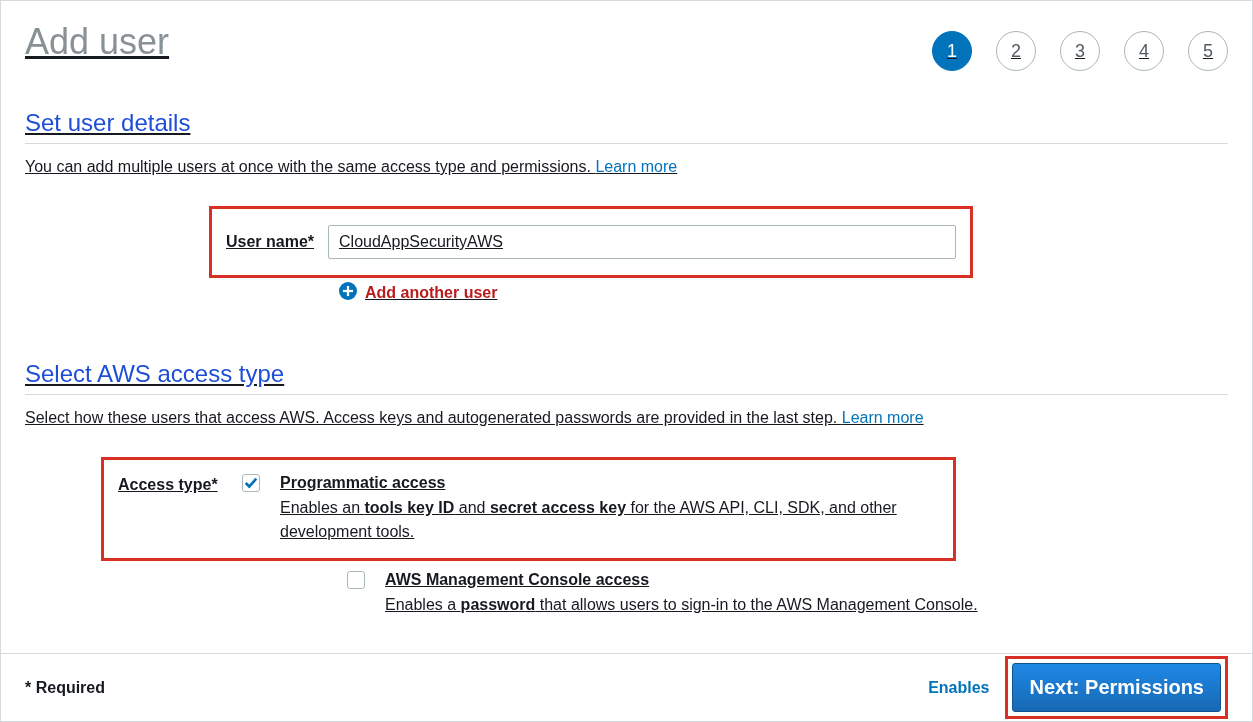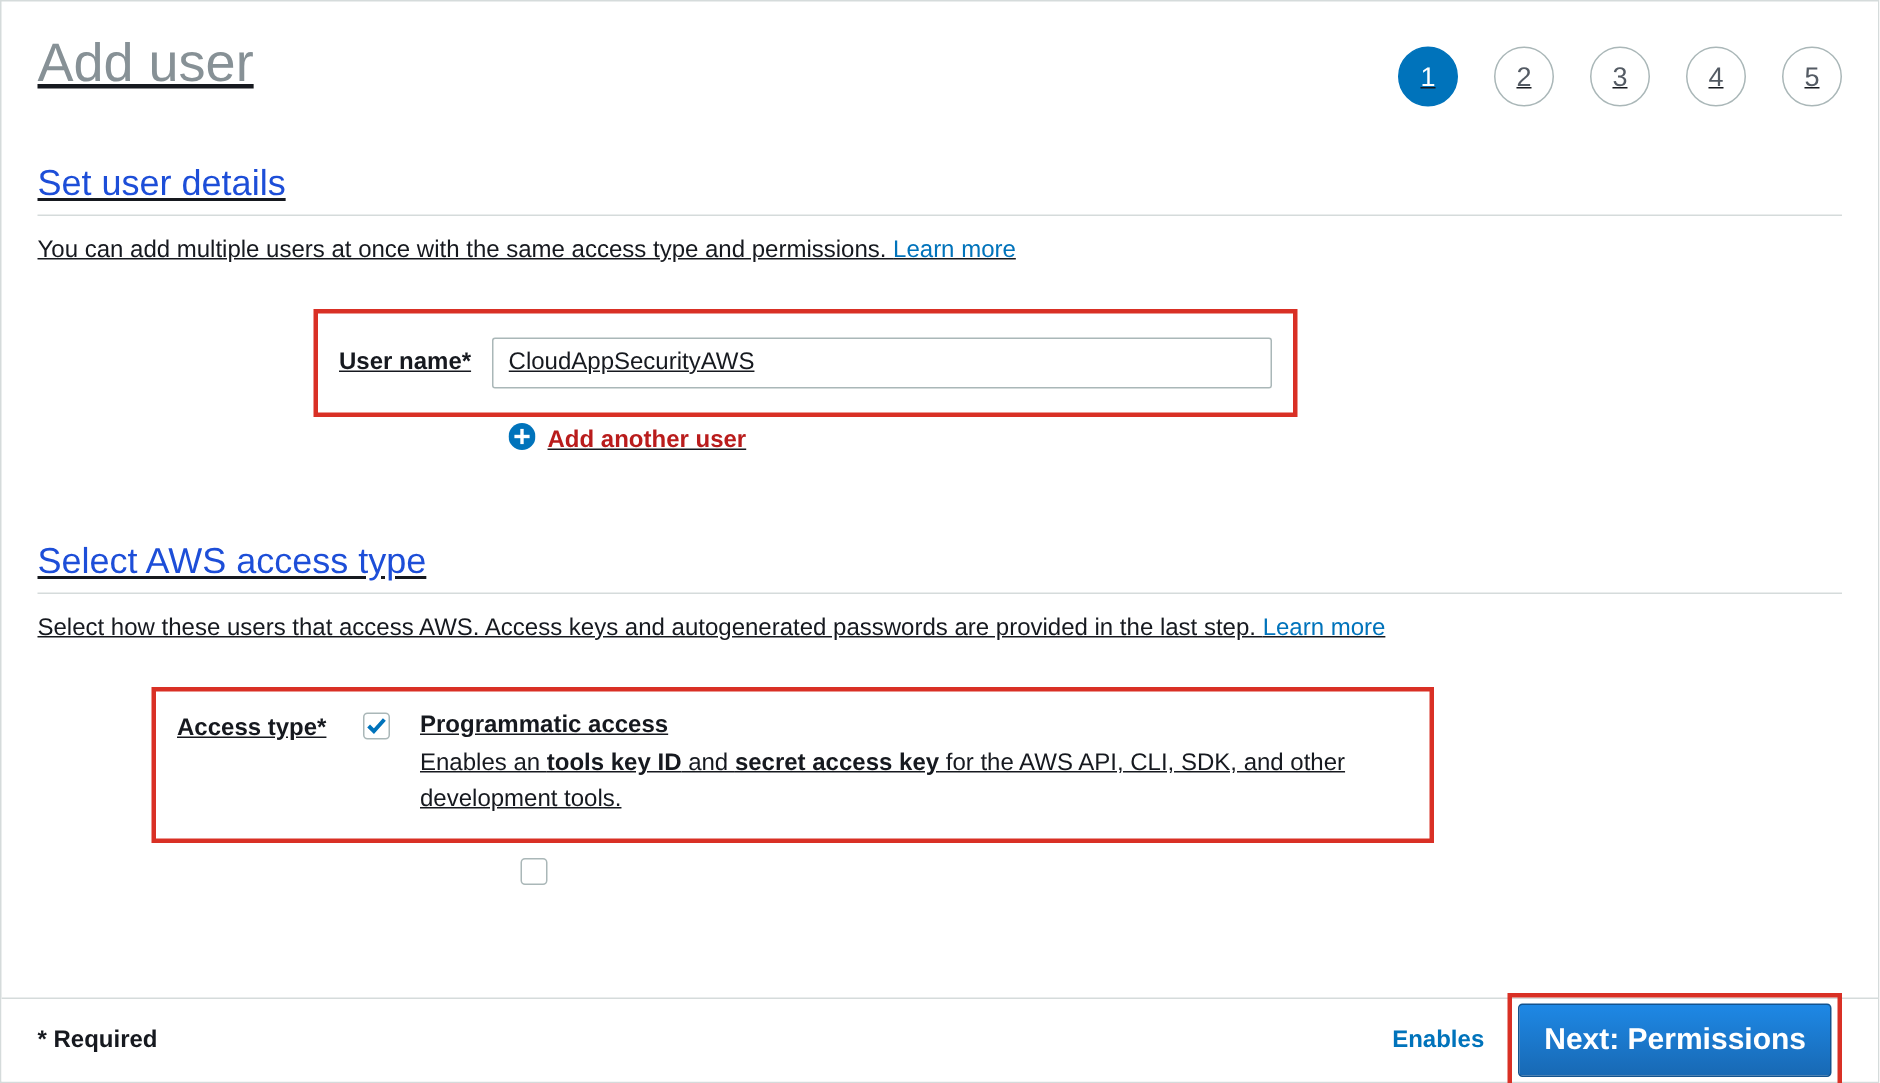--- a/index.html
+++ b/index.html
@@ -66,21 +66,21 @@
     margin-bottom: 30px;
   }
   .link {
     color: #0073bb;
     cursor: pointer;
   }
   .highlight-box {
     border: 3px solid #d93025;
     padding: 16px 14px;
     margin-left: 184px;
-    width: 656px;
+    width: 764px;
   }
   .form-row {
     display: flex;
     align-items: center;
     gap: 14px;
   }
   .form-label {
     font-weight: 700;
     font-size: 16px;
     flex-shrink: 0;
@@ -157,21 +157,21 @@
     align-items: flex-start;
     gap: 14px;
   }
   .second-option .access-label-spacer { width: 110px; flex-shrink: 0; }
   .footer {
     position: absolute;
     bottom: 0;
     left: 0;
     right: 0;
     border-top: 1px solid #d5dbdb;
-    height: 56px;
+    height: 68px;
     display: flex;
     align-items: center;
     justify-content: space-between;
     padding: 0 24px;
     background: #fff;
   }
   .required-note { font-weight: 700; font-size: 16px; }
   .footer-actions { display: flex; align-items: center; gap: 16px; }
   .cancel-link { color: #0073bb; font-weight: 700; font-size: 16px; cursor: pointer; }
   .next-btn-wrap {
@@ -252,20 +252,26 @@
         </div>
       </div>
 
       <div class="second-option">
         <div class="access-label-spacer"></div>
         <div class="checkbox-col">
           <span class="checkbox">
             
           </span>
         </div>
+        <div class="option-text">
+          <div class="option-title">AWS Management Console access</div>
+          <div class="option-desc">
+            <span>Enables a </span><b>password</b><span> that allows users to sign-in to the AWS Management Console.</span>
+          </div>
+        </div>
       </div>
     </div>
   </div>
 
   <div class="footer">
     <div class="required-note">* Required</div>
     <div class="footer-actions">
       <span class="cancel-link">Enables</span>
       <span class="next-btn-wrap">
         <button class="next-btn">Next: Permissions</button>

